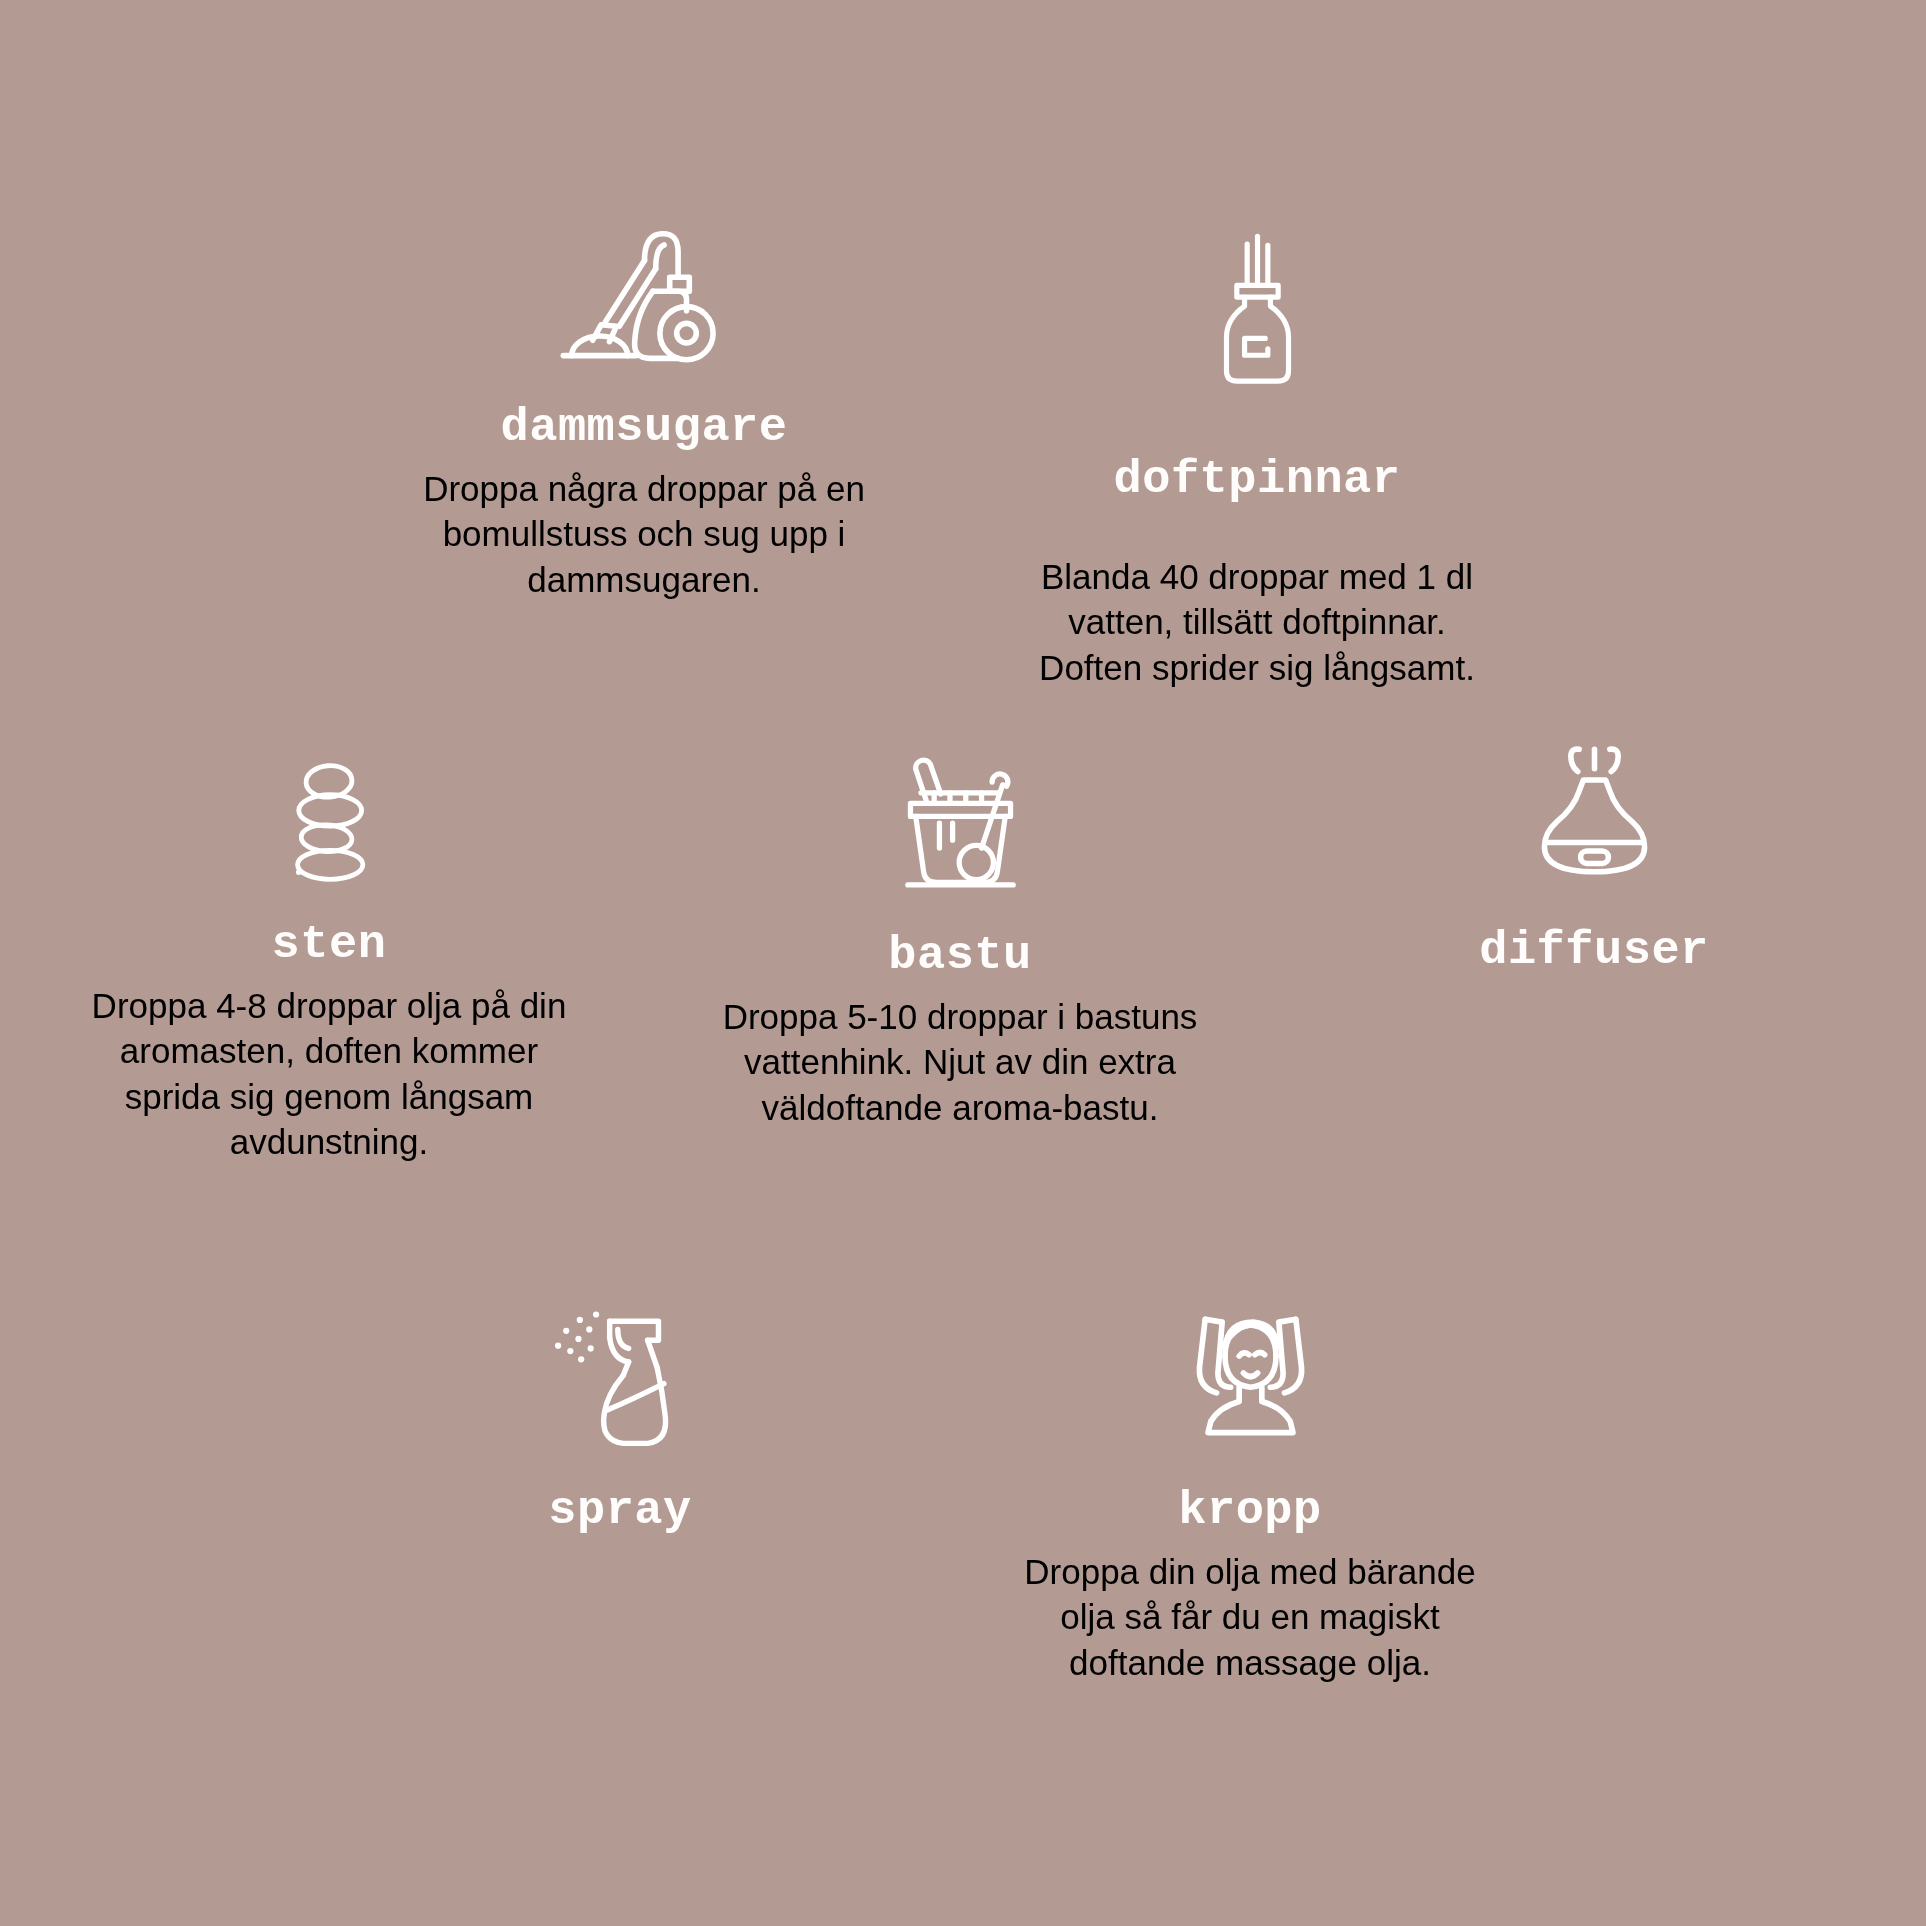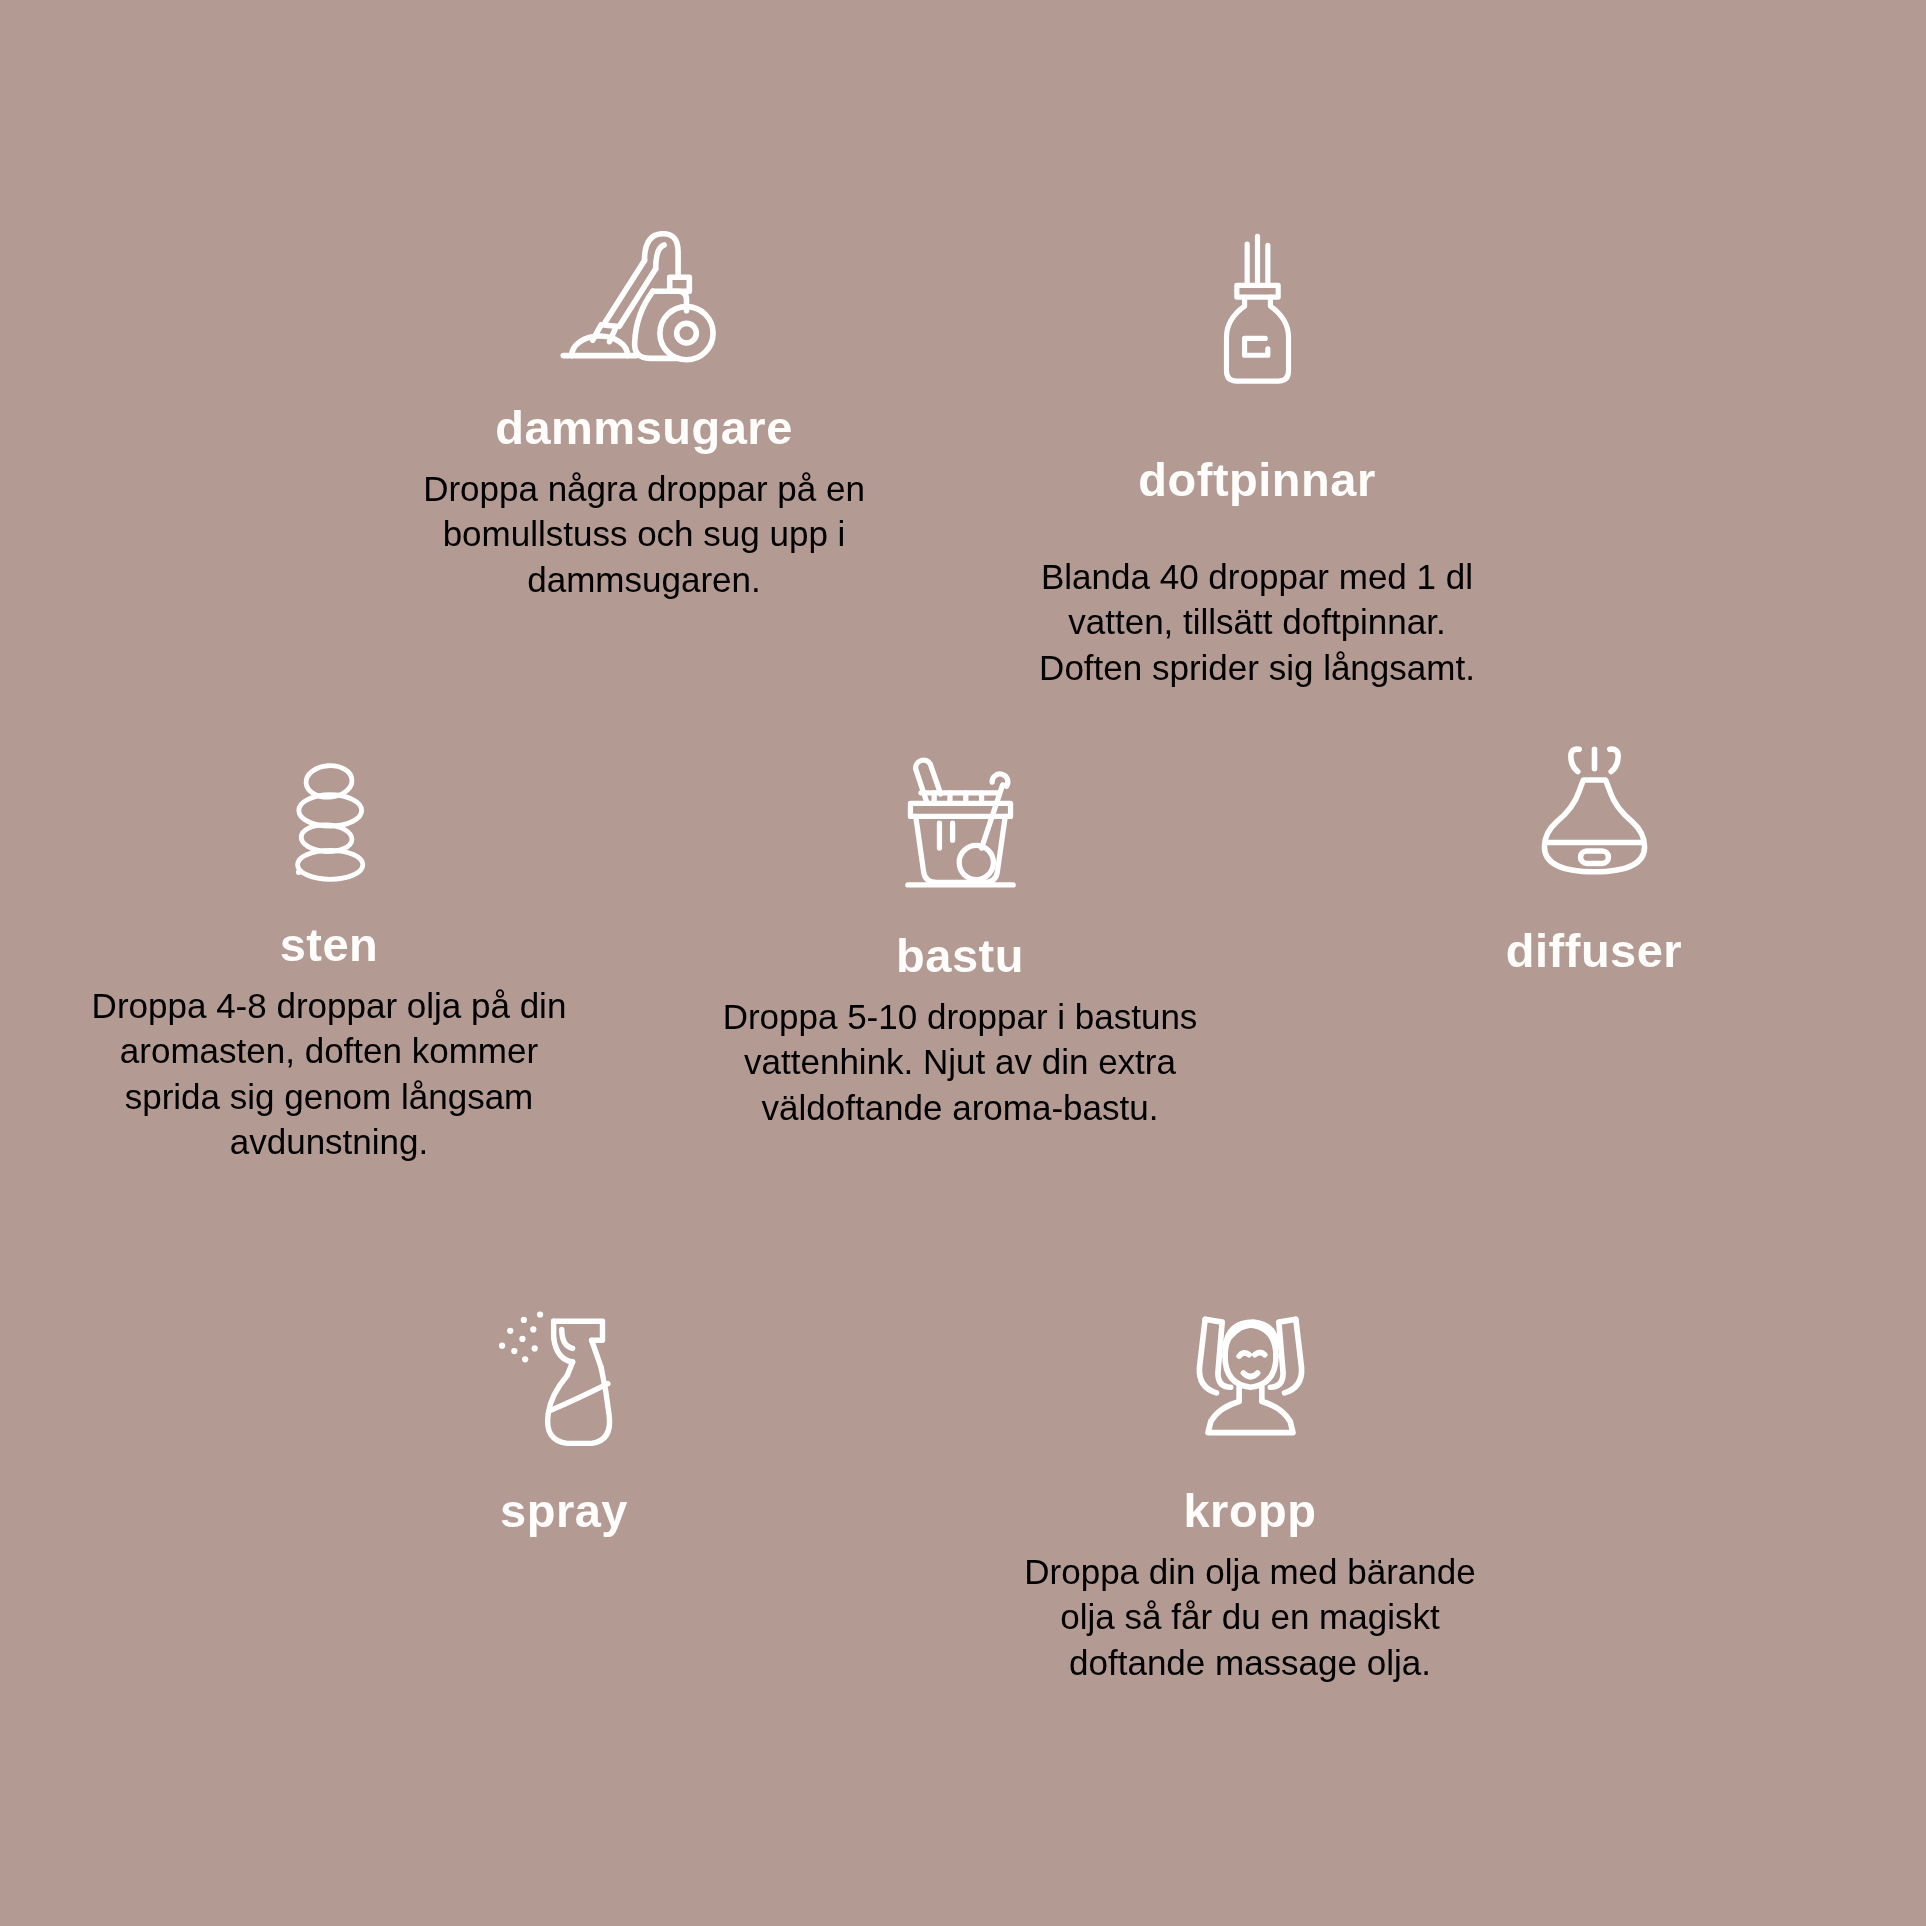--- a/index.html
+++ b/index.html
@@ -23,38 +23,39 @@
   }
   .icon-wrap { display:flex; align-items:flex-end; justify-content:center; }
   .icon-wrap svg { display:block; }
   .block h2 {
     margin: 0;
     font-size: 47px;
     font-weight: 700;
     letter-spacing: 0.5px;
     line-height: 1.1;
     color: #fffdfc;
+    font-family: Liberation Mono, monospace;
   }
   .desc {
     margin-top: 12px;
     font-size: 35px;
     font-weight: 300;
     line-height: 1.3;
     white-space: pre-line;
     color: #000000;
   }
   
   #b1 { left: 644px;  top: 210px; }
   #b2 { left: 1257px; top: 226px; gap: 36px; }
   
   #b3 { left: 329px;  top: 750px; }
   #b4 { left: 960px;  top: 748px; }
   #b5 { left: 1594px; top: 741px; }
   
-  #b6 { left: 564px;  top: 1305px; align-items: center; }
+  #b6 { left: 620px;  top: 1305px; align-items: center; }
   #b7 { left: 1250px; top: 1305px; }
   .icon-wrap { margin-bottom: 24px; }
   .stroke { fill:none; stroke:#ffffff; stroke-width:4; stroke-linecap:round; stroke-linejoin:round; }
   .dot { fill:#ffffff; stroke:none; }
 </style>
 </head>
 <body>
 
 <div class="canvas">
 

